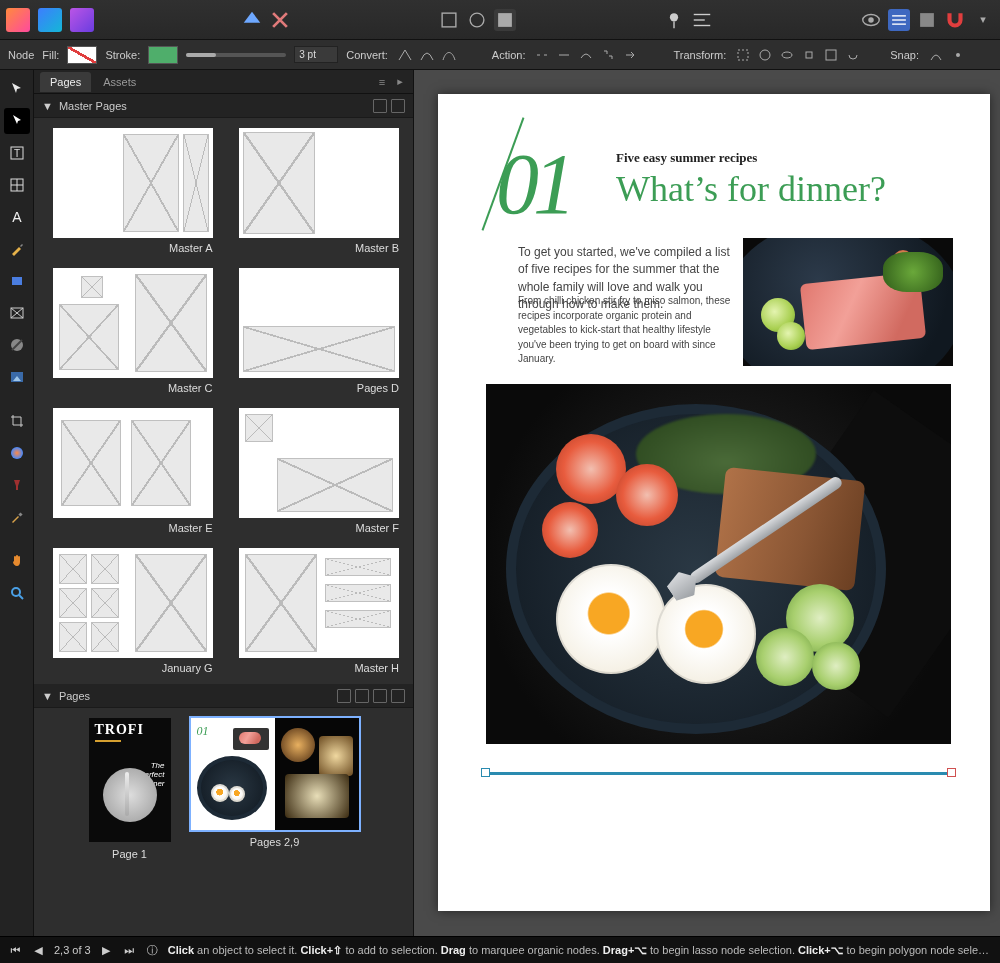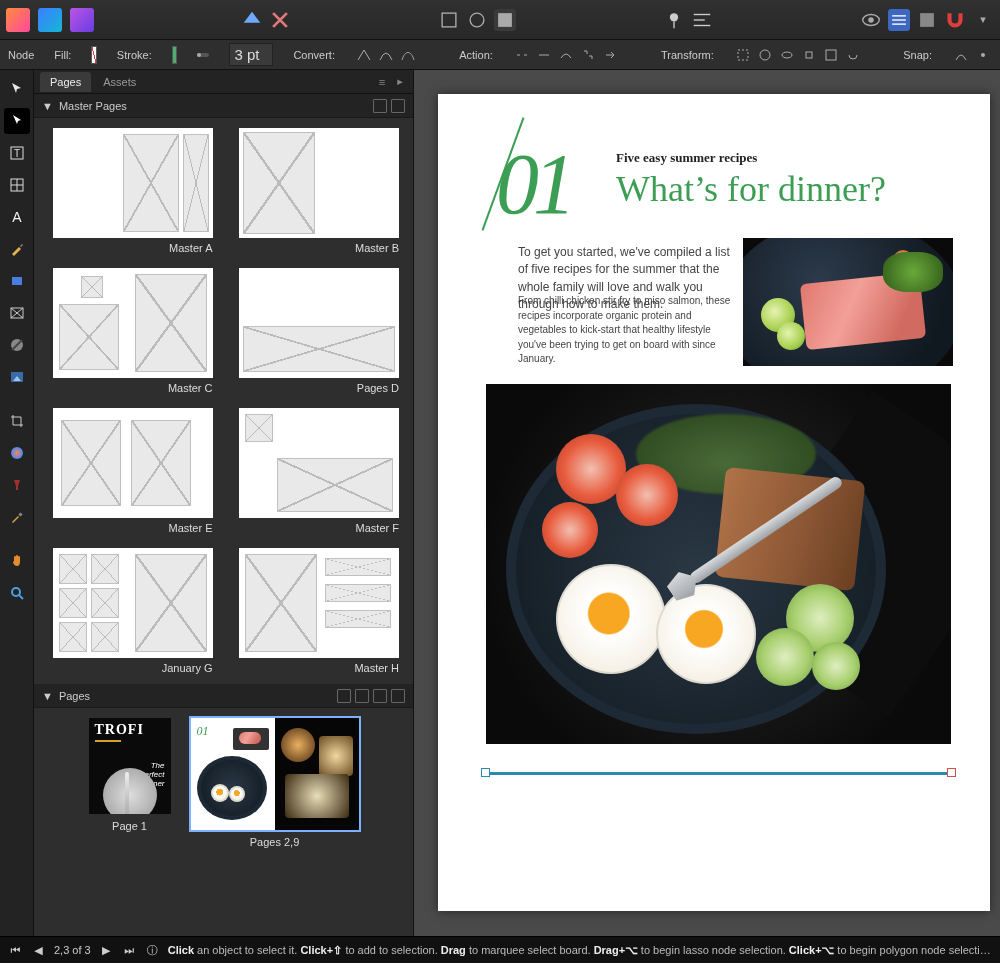--- a/index.html
+++ b/index.html
@@ -20,28 +20,28 @@
   
   .topbar { height:40px; background:linear-gradient(#303030,#282828); border-bottom:1px solid var(--border-dark); display:flex; align-items:center; padding:0 6px; gap:10px; }
   .app-group { display:flex; gap:8px; align-items:center; }
   .app-icon { width:24px; height:24px; border-radius:3px; }
   .tool-group { display:flex; gap:6px; align-items:center; }
   .topbtn { width:22px; height:22px; display:flex; align-items:center; justify-content:center; border-radius:3px; color:#aaa; }
   .topbtn.active { background:var(--bg-panel); }
   .spacer { flex:1; }
 
   
-  .contextbar { height:30px; background:var(--bg-dark); border-bottom:1px solid var(--border-dark); display:flex; align-items:center; padding:0 8px; gap:20px; font-size:11px; color:#ccc; }
+  .contextbar { height:30px; background:var(--bg-dark); border-bottom:1px solid var(--border-dark); display:flex; align-items:center; padding:0 8px; gap:8px; font-size:11px; color:#ccc; }
   .ctx-label { color:#ccc; }
   .swatch { width:30px; height:18px; border:1px solid #555; position:relative; }
   .swatch.none::after { content:""; position:absolute; inset:0; background:linear-gradient(to top right, transparent 45%, #e03e3e 45%, #e03e3e 55%, transparent 55%); background-color:#fff; }
   .swatch.green { background:#4fae6b; }
   .slider { width:100px; height:4px; background:#555; border-radius:2px; position:relative; }
   .slider::after { content:""; position:absolute; left:0; width:30%; height:100%; background:#aaa; border-radius:2px; }
-  .num-input { background:var(--bg-panel); border:1px solid #222; color:#ddd; padding:2px 4px; width:44px; font-size:15px; }
+  .num-input { background:var(--bg-panel); border:1px solid #222; color:#ddd; padding:2px 4px; width:44px; font-size:10px; }
   .icon-row { display:flex; gap:4px; }
   .ctxicon { width:18px; height:18px; display:flex; align-items:center; justify-content:center; color:#aaa; border-radius:2px; }
 
   
   .workspace { position:absolute; top:70px; bottom:27px; left:0; right:0; display:flex; }
   .left-tools { width:34px; background:var(--bg-darker); border-right:1px solid var(--border-dark); display:flex; flex-direction:column; align-items:center; padding-top:6px; gap:6px; }
   .tool { width:26px; height:26px; display:flex; align-items:center; justify-content:center; color:#ccc; border-radius:3px; position:relative; }
   .tool.active { background:#000; }
   .tool svg { width:16px; height:16px; }
 
@@ -62,21 +62,21 @@
   .master-label { font-size:11px; color:#ddd; }
 
   .mbox { position:absolute; background:#e9e9e9; border:1px solid #c0c0c0; }
   .mbox::before,.mbox::after { content:""; position:absolute; inset:0; }
   .mbox.x::before { background:linear-gradient(to top right, transparent 49%, #bbb 49%, #bbb 51%, transparent 51%); }
   .mbox.x::after  { background:linear-gradient(to top left , transparent 49%, #bbb 49%, #bbb 51%, transparent 51%); }
 
   .pages-row { flex:0 0 auto; padding:10px 14px 20px; display:flex; gap:20px; align-items:flex-start; justify-content:center; }
   .page-item { display:flex; flex-direction:column; align-items:center; gap:6px; }
   .page-thumb { background:#0a0a0a; position:relative; overflow:hidden; }
-  .page-thumb.p1 { width:82px; height:96px; }
+  .page-thumb.p1 { width:82px; height:124px; }
   .page-thumb.p23 { width:168px; height:112px; }
   .page-item.selected .page-thumb { outline:2px solid #7db1ff; }
 
   
   .canvas-area { flex:1; background:#4a4a4a; position:relative; overflow:hidden; }
   .page { position:absolute; left:24px; top:24px; width:552px; height:817px; background:#fff; box-shadow:0 0 10px rgba(0,0,0,.5); }
   .page .num { position:absolute; left:58px; top:40px; font-family:Georgia,serif; font-style:italic; font-size:86px; color:var(--accent-green); letter-spacing:-6px; }
   .page .slash { position:absolute; left:44px; top:26px; width:48px; height:80px; overflow:visible; }
   .page .slash::after { content:""; position:absolute; left:20px; top:-6px; width:2px; height:120px; background:var(--accent-green); transform:rotate(20deg); }
   .page .kicker { position:absolute; left:178px; top:56px; font-family:Georgia,serif; font-weight:bold; font-size:13px; color:#222; }
@@ -603,18 +603,18 @@
 <div class="statusbar">
   <div class="navbtn">⏮</div>
   <div class="navbtn">◀</div>
   <span>2,3 of 3</span>
   <div class="navbtn">▶</div>
   <div class="navbtn">⏭</div>
   <div class="navbtn">ⓘ</div>
   <div class="hints">
     <b>Click</b><span> an object to select it. </span>
     <b>Click+⇧</b><span> to add to selection. </span>
-    <b>Drag</b><span> to marquee select board. </span>
+    <b>Drag</b><span> to marquee organic nodes. </span>
     <b>Drag+⌥</b><span> to begin lasso node selection. </span>
     <b>Click+⌥</b><span> to begin polygon node selection. </span>
     
   </div>
 </div>
 
 </body></html>

